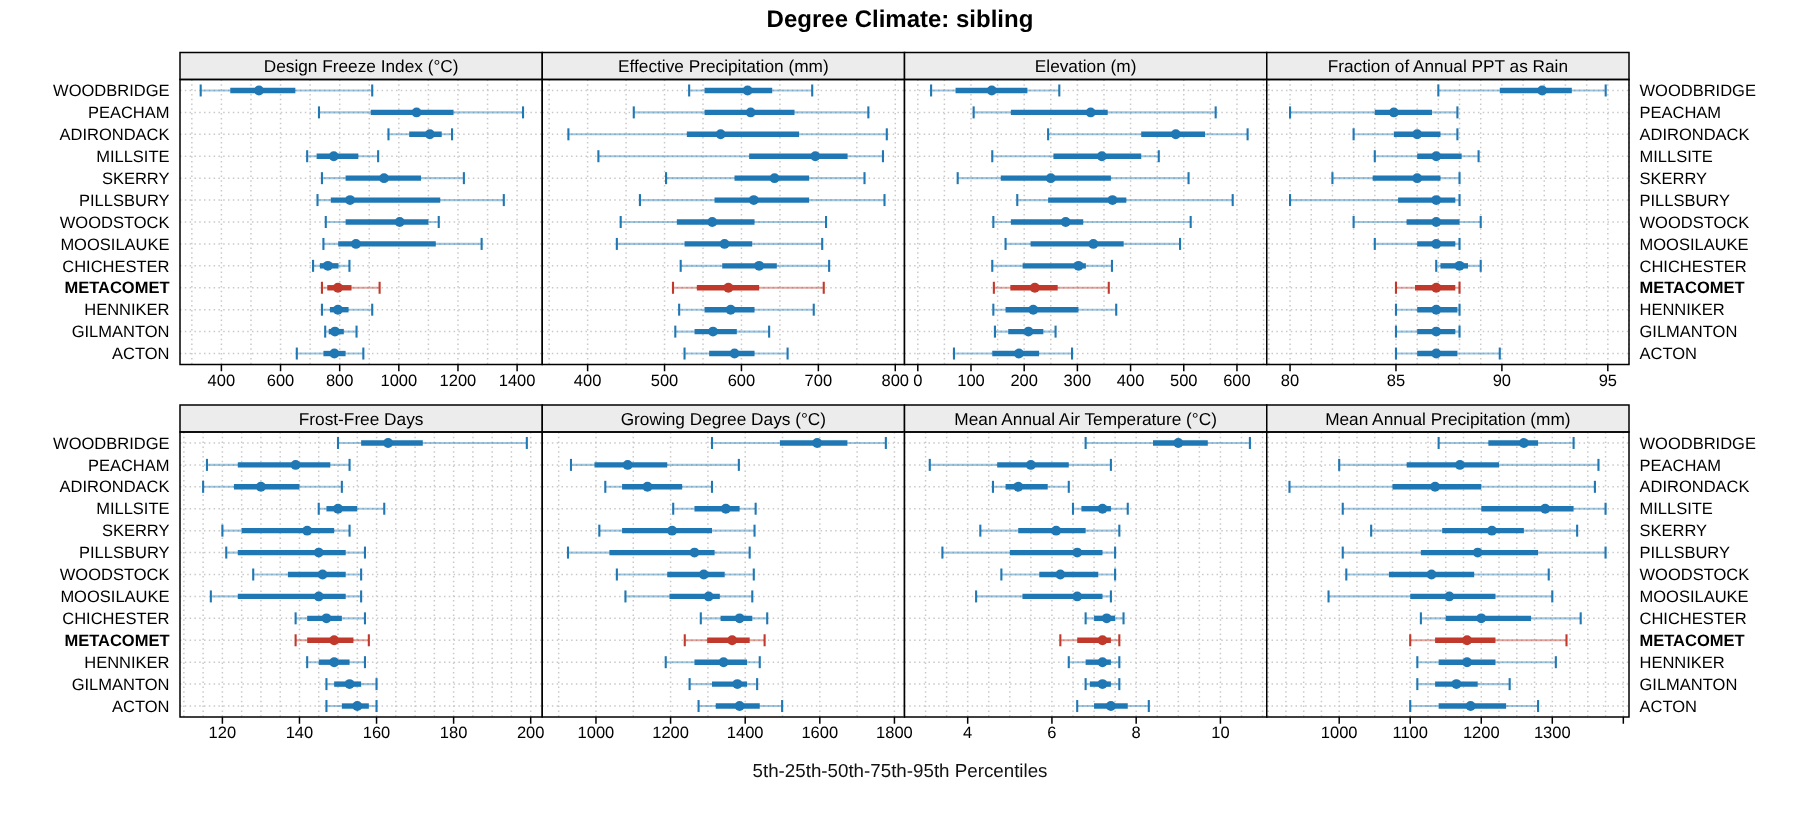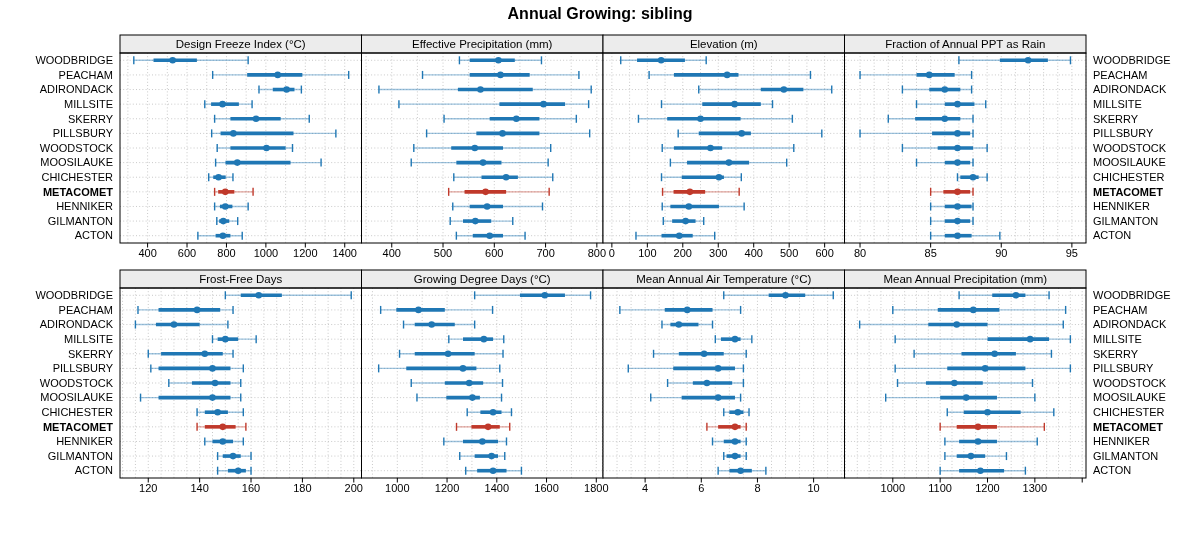--- a/index.html
+++ b/index.html
@@ -13,21 +13,21 @@
   svg text{font-family:"Liberation Sans",sans-serif;}
   .strip-title{font-size:11.5px;fill:#000;}
   .tick-label{font-size:11px;fill:#000;}
   .site-label{font-size:11px;fill:#000;}
   .site-label.bold{font-weight:bold;}
 </style>
 </head>
 <body>
 
 <div class="figure">
-  <div class="fig-title">Annual Growing: sibling</div>
+  <div class="fig-title">Degree Climate: sibling</div>
   <svg id="plot" width="1200" height="550" viewBox="0 0 1200 550">
       <rect x="120" y="53" width="241.5" height="190" fill="#ffffff"></rect>
       <line x1="127.88571428571429" y1="53" x2="127.88571428571429" y2="243" stroke="#c9c9c9" stroke-width="1" stroke-dasharray="1 2.2"></line>
       <line x1="147.6" y1="53" x2="147.6" y2="243" stroke="#c9c9c9" stroke-width="1" stroke-dasharray="1 2.2"></line>
       <line x1="167.31428571428572" y1="53" x2="167.31428571428572" y2="243" stroke="#c9c9c9" stroke-width="1" stroke-dasharray="1 2.2"></line>
       <line x1="187.0285714285714" y1="53" x2="187.0285714285714" y2="243" stroke="#c9c9c9" stroke-width="1" stroke-dasharray="1 2.2"></line>
       <line x1="206.74285714285713" y1="53" x2="206.74285714285713" y2="243" stroke="#c9c9c9" stroke-width="1" stroke-dasharray="1 2.2"></line>
       <line x1="226.45714285714286" y1="53" x2="226.45714285714286" y2="243" stroke="#c9c9c9" stroke-width="1" stroke-dasharray="1 2.2"></line>
       <line x1="246.17142857142858" y1="53" x2="246.17142857142858" y2="243" stroke="#c9c9c9" stroke-width="1" stroke-dasharray="1 2.2"></line>
       <line x1="265.8857142857143" y1="53" x2="265.8857142857143" y2="243" stroke="#c9c9c9" stroke-width="1" stroke-dasharray="1 2.2"></line>
@@ -927,13 +927,14 @@
       <text x="1093" y="416.03076923076924" text-anchor="start" class="site-label">CHICHESTER</text>
       <text x="113" y="430.6461538461538" text-anchor="end" class="site-label bold">METACOMET</text>
       <text x="1093" y="430.6461538461538" text-anchor="start" class="site-label bold">METACOMET</text>
       <text x="113" y="445.26153846153846" text-anchor="end" class="site-label">HENNIKER</text>
       <text x="1093" y="445.26153846153846" text-anchor="start" class="site-label">HENNIKER</text>
       <text x="113" y="459.8769230769231" text-anchor="end" class="site-label">GILMANTON</text>
       <text x="1093" y="459.8769230769231" text-anchor="start" class="site-label">GILMANTON</text>
       <text x="113" y="474.4923076923077" text-anchor="end" class="site-label">ACTON</text>
       <text x="1093" y="474.4923076923077" text-anchor="start" class="site-label">ACTON</text>
     </svg>
+  <div class="fig-caption">5th-25th-50th-75th-95th Percentiles</div>
 </div>
 
 </body></html>

